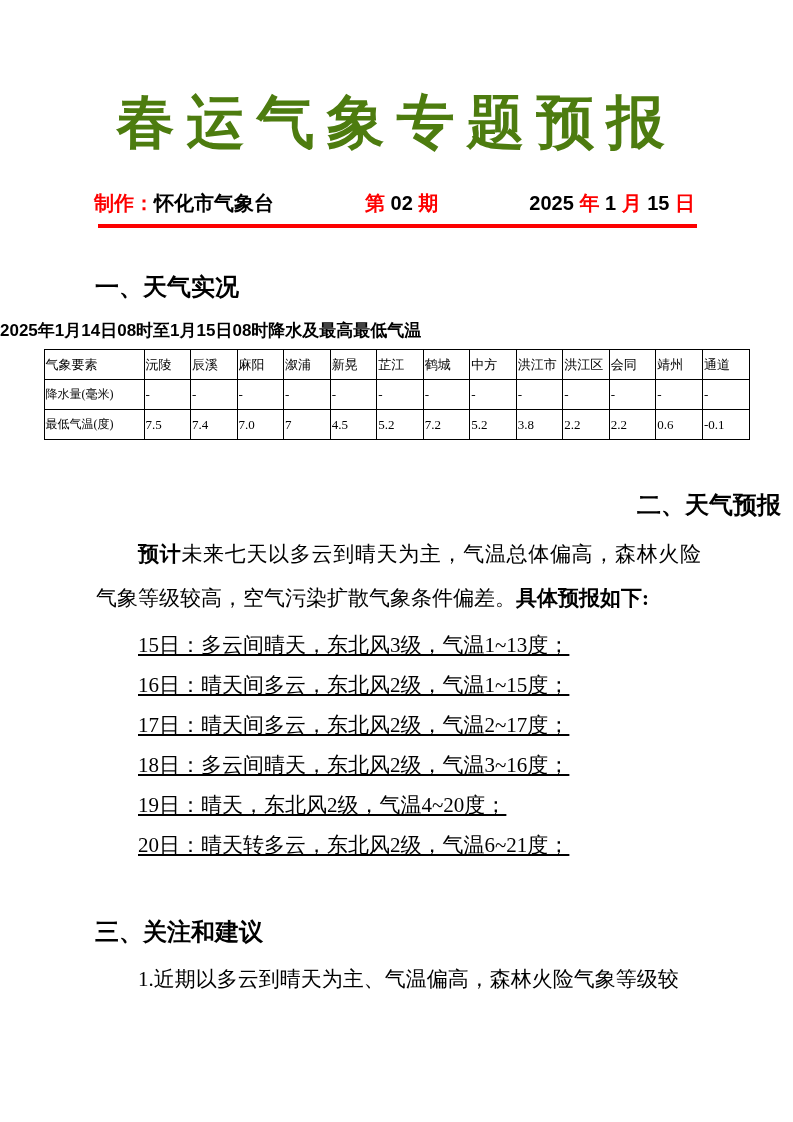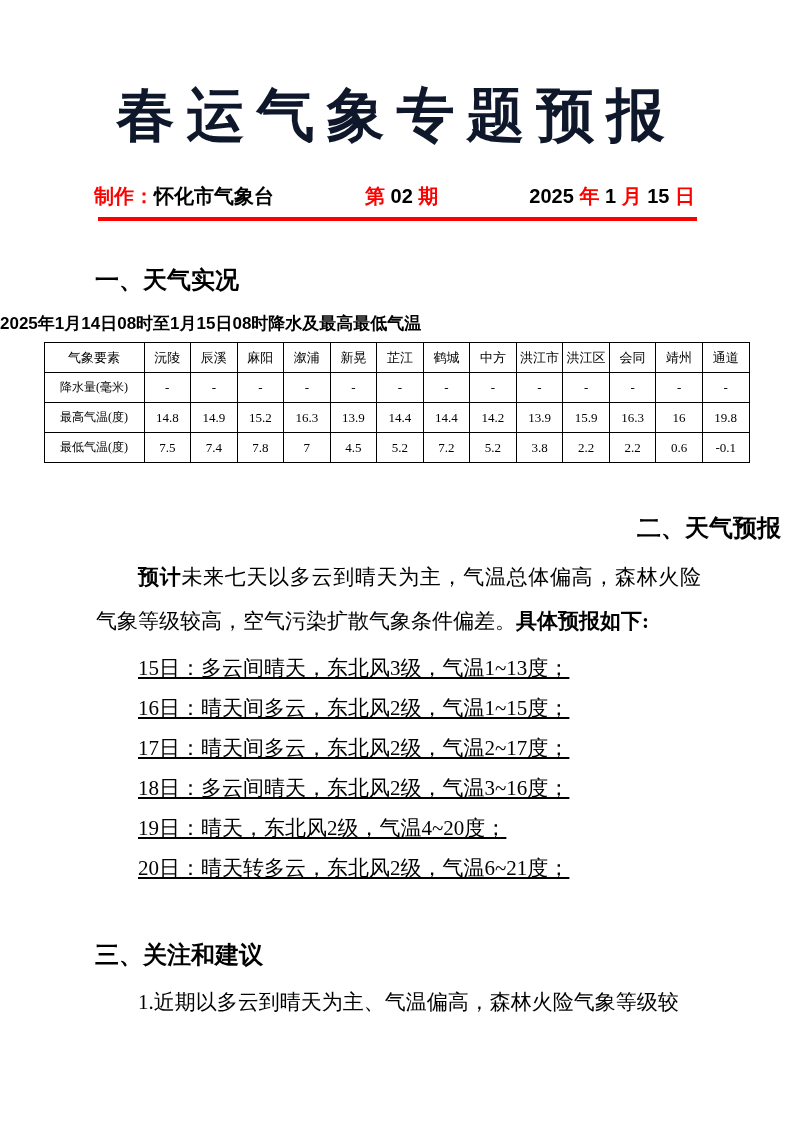--- a/index.html
+++ b/index.html
@@ -9,29 +9,29 @@
     height: 1122px;
     margin: 0 auto;
     background: #ffffff;
     color: #000000;
     font-family: "Liberation Serif", serif;
     overflow: hidden;
     box-sizing: border-box;
   }
   
   .doc-title {
-    margin: 0;
+    margin: 7px;
     padding-top: 78px;
     text-align: center;
     font-family: "DejaVu Serif", serif;
     font-weight: 900;
     font-size: 58px;
     line-height: 1.3;
     letter-spacing: 12px;
-    color: #0f172a;
+    color: #4d7c0f;
     white-space: nowrap;
   }
   .meta-row {
     display: flex;
     justify-content: space-between;
     align-items: baseline;
     margin: 30px 98px 0 94px;
     font-family: "Liberation Sans", sans-serif;
     font-weight: bold;
     font-size: 20px;
@@ -70,21 +70,21 @@
     width: 706px;
     margin: 7px auto 0 auto;
     border-collapse: collapse;
     table-layout: fixed;
     font-family: "Liberation Serif", serif;
     font-size: 13px;
   }
   table.obs th, table.obs td {
     border: 1px solid #000000;
     height: 29px;
-    text-align: center;
+    text-align: left;
     vertical-align: middle;
     font-weight: normal;
     padding: 0 1px;
     overflow: hidden;
   }
   table.obs col.first { width: 100px; }
   table.obs td.rowhead { font-size: 12px; }
   
   .intro {
     margin: 10px 92px 0 96px;
@@ -187,40 +187,24 @@
           <td>-</td>
           <td>-</td>
           <td>-</td>
           <td>-</td>
           <td>-</td>
           <td>-</td>
           <td>-</td>
           <td>-</td>
         </tr>
         <tr>
-          <td class="rowhead">最高气温(度)</td>
-          <td>14.8</td>
-          <td>14.9</td>
-          <td>15.2</td>
-          <td>16.3</td>
-          <td>13.9</td>
-          <td>14.4</td>
-          <td>14.4</td>
-          <td>14.2</td>
-          <td>13.9</td>
-          <td>15.9</td>
-          <td>16.3</td>
-          <td>16</td>
-          <td>19.8</td>
-        </tr>
-        <tr>
           <td class="rowhead">最低气温(度)</td>
           <td>7.5</td>
           <td>7.4</td>
-          <td>7.8</td>
+          <td>7.0</td>
           <td>7</td>
           <td>4.5</td>
           <td>5.2</td>
           <td>7.2</td>
           <td>5.2</td>
           <td>3.8</td>
           <td>2.2</td>
           <td>2.2</td>
           <td>0.6</td>
           <td>-0.1</td>

